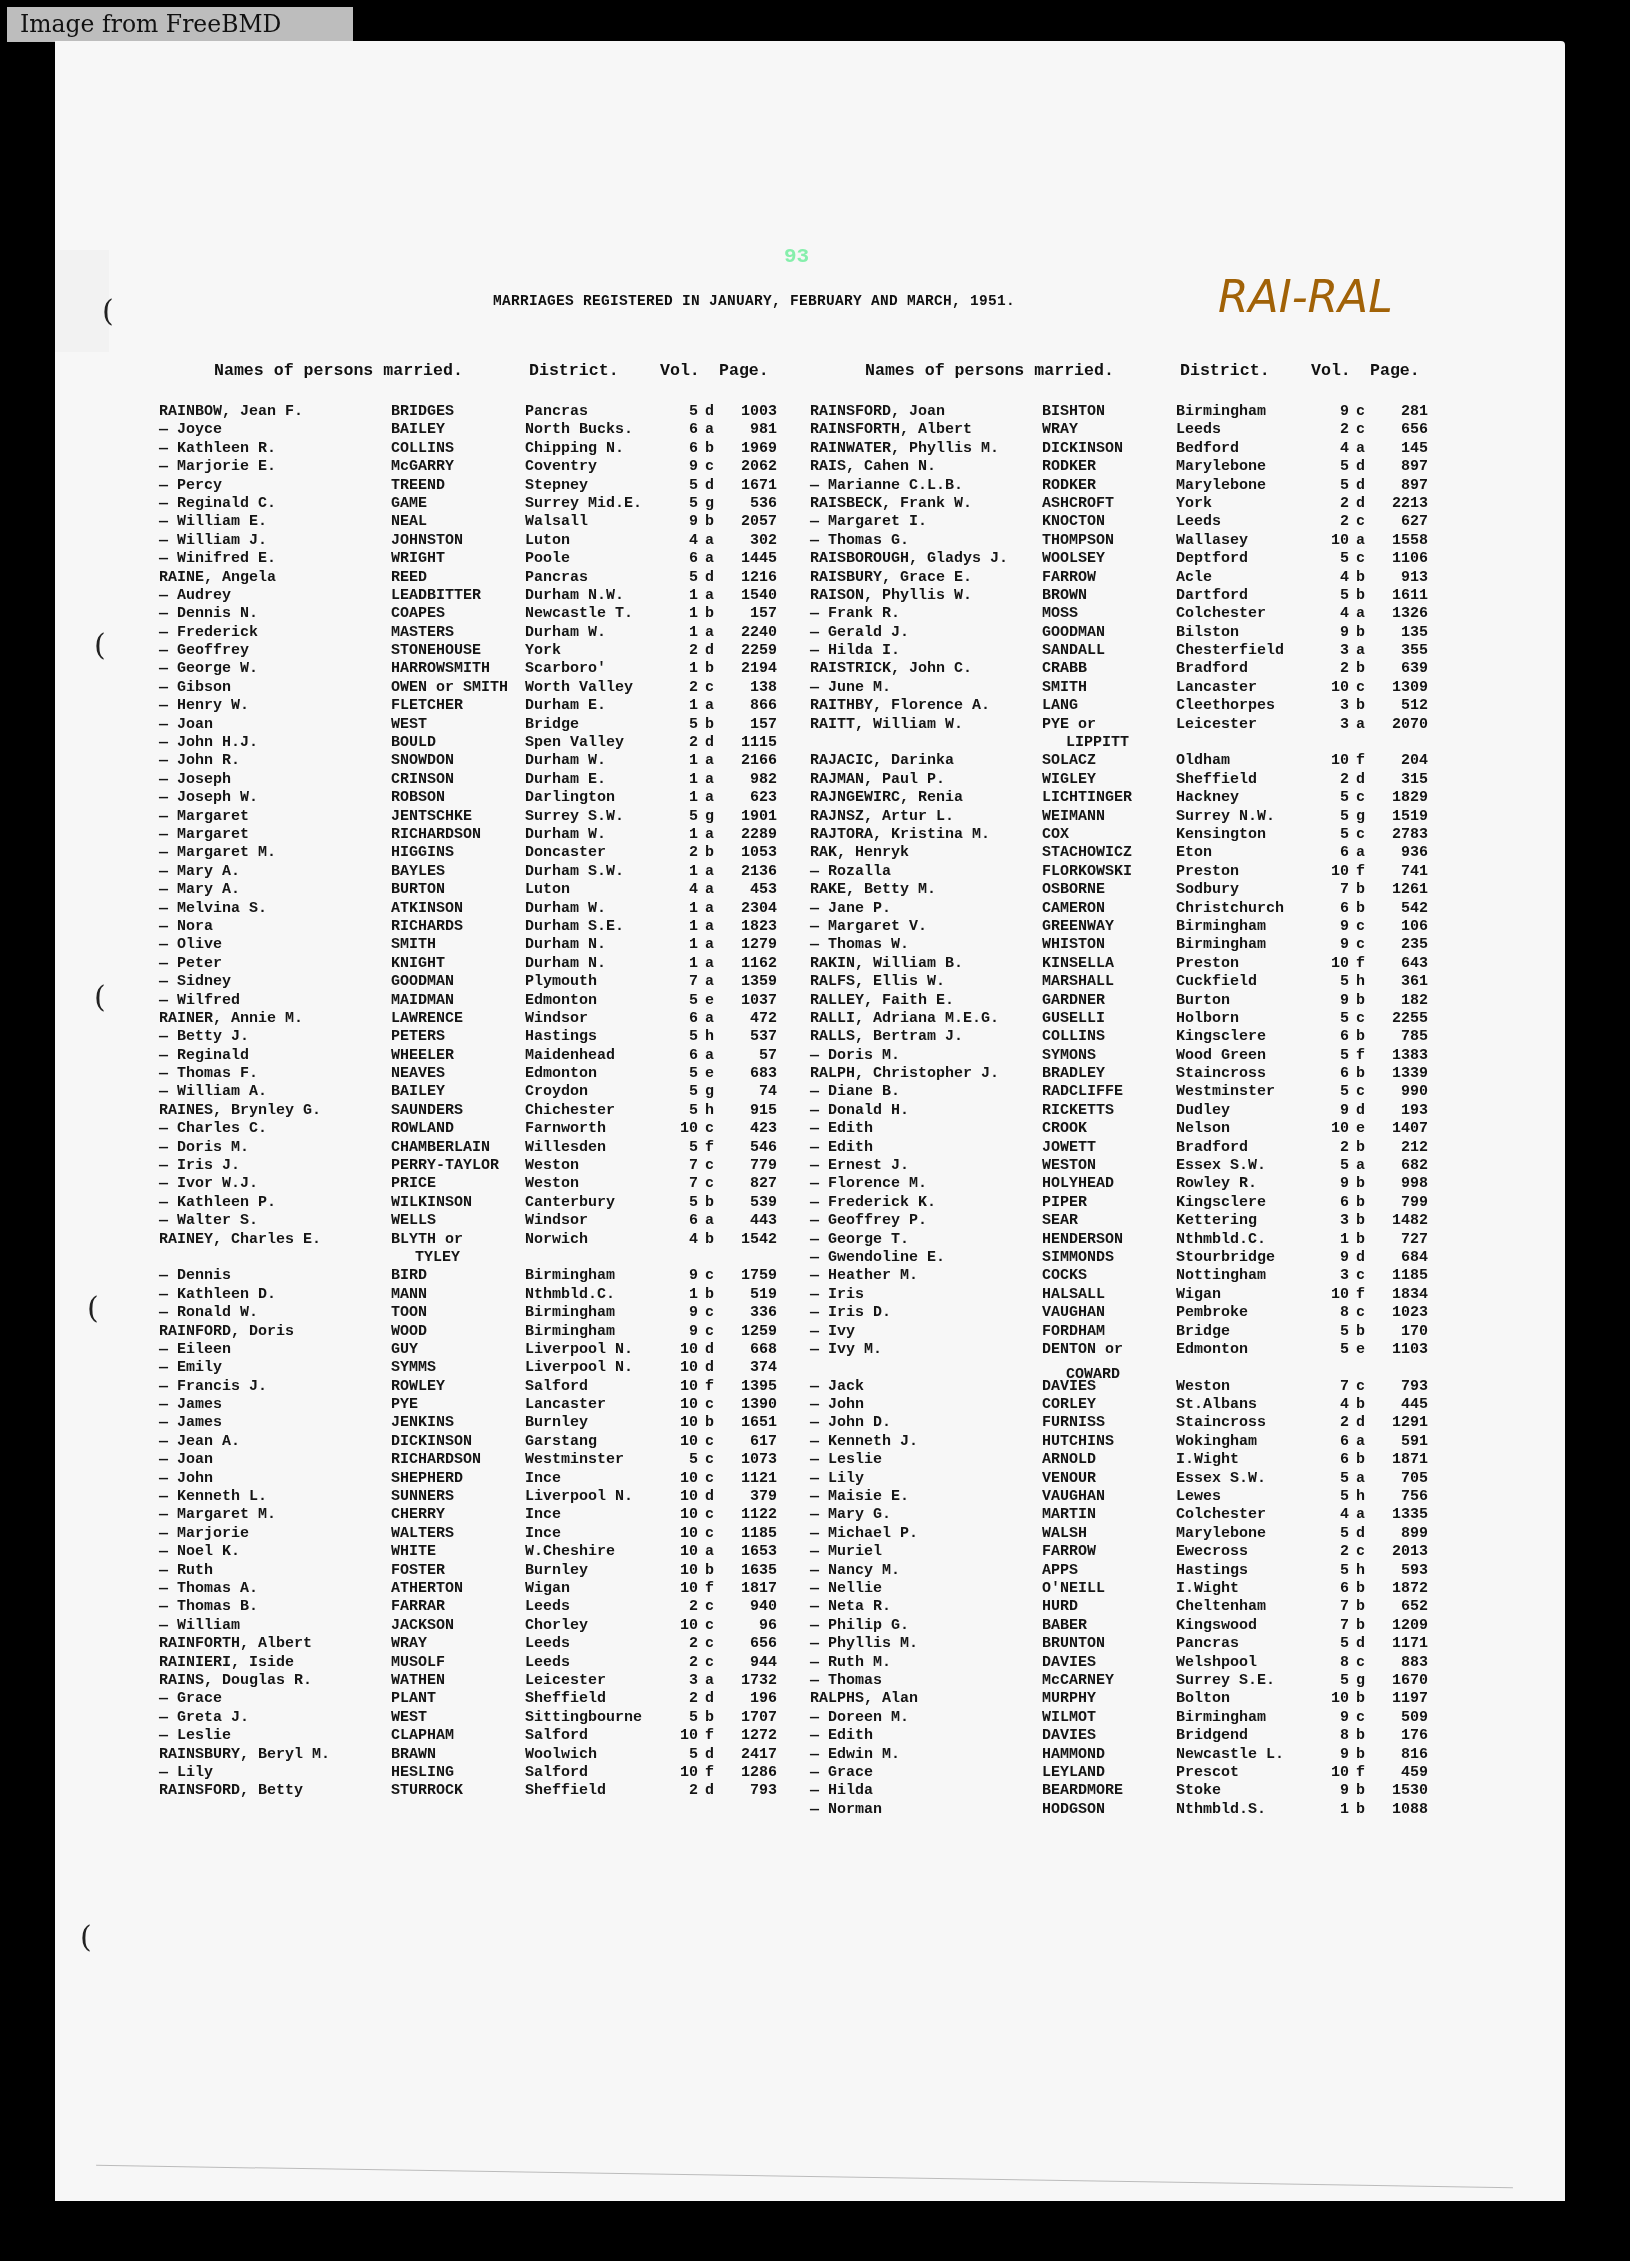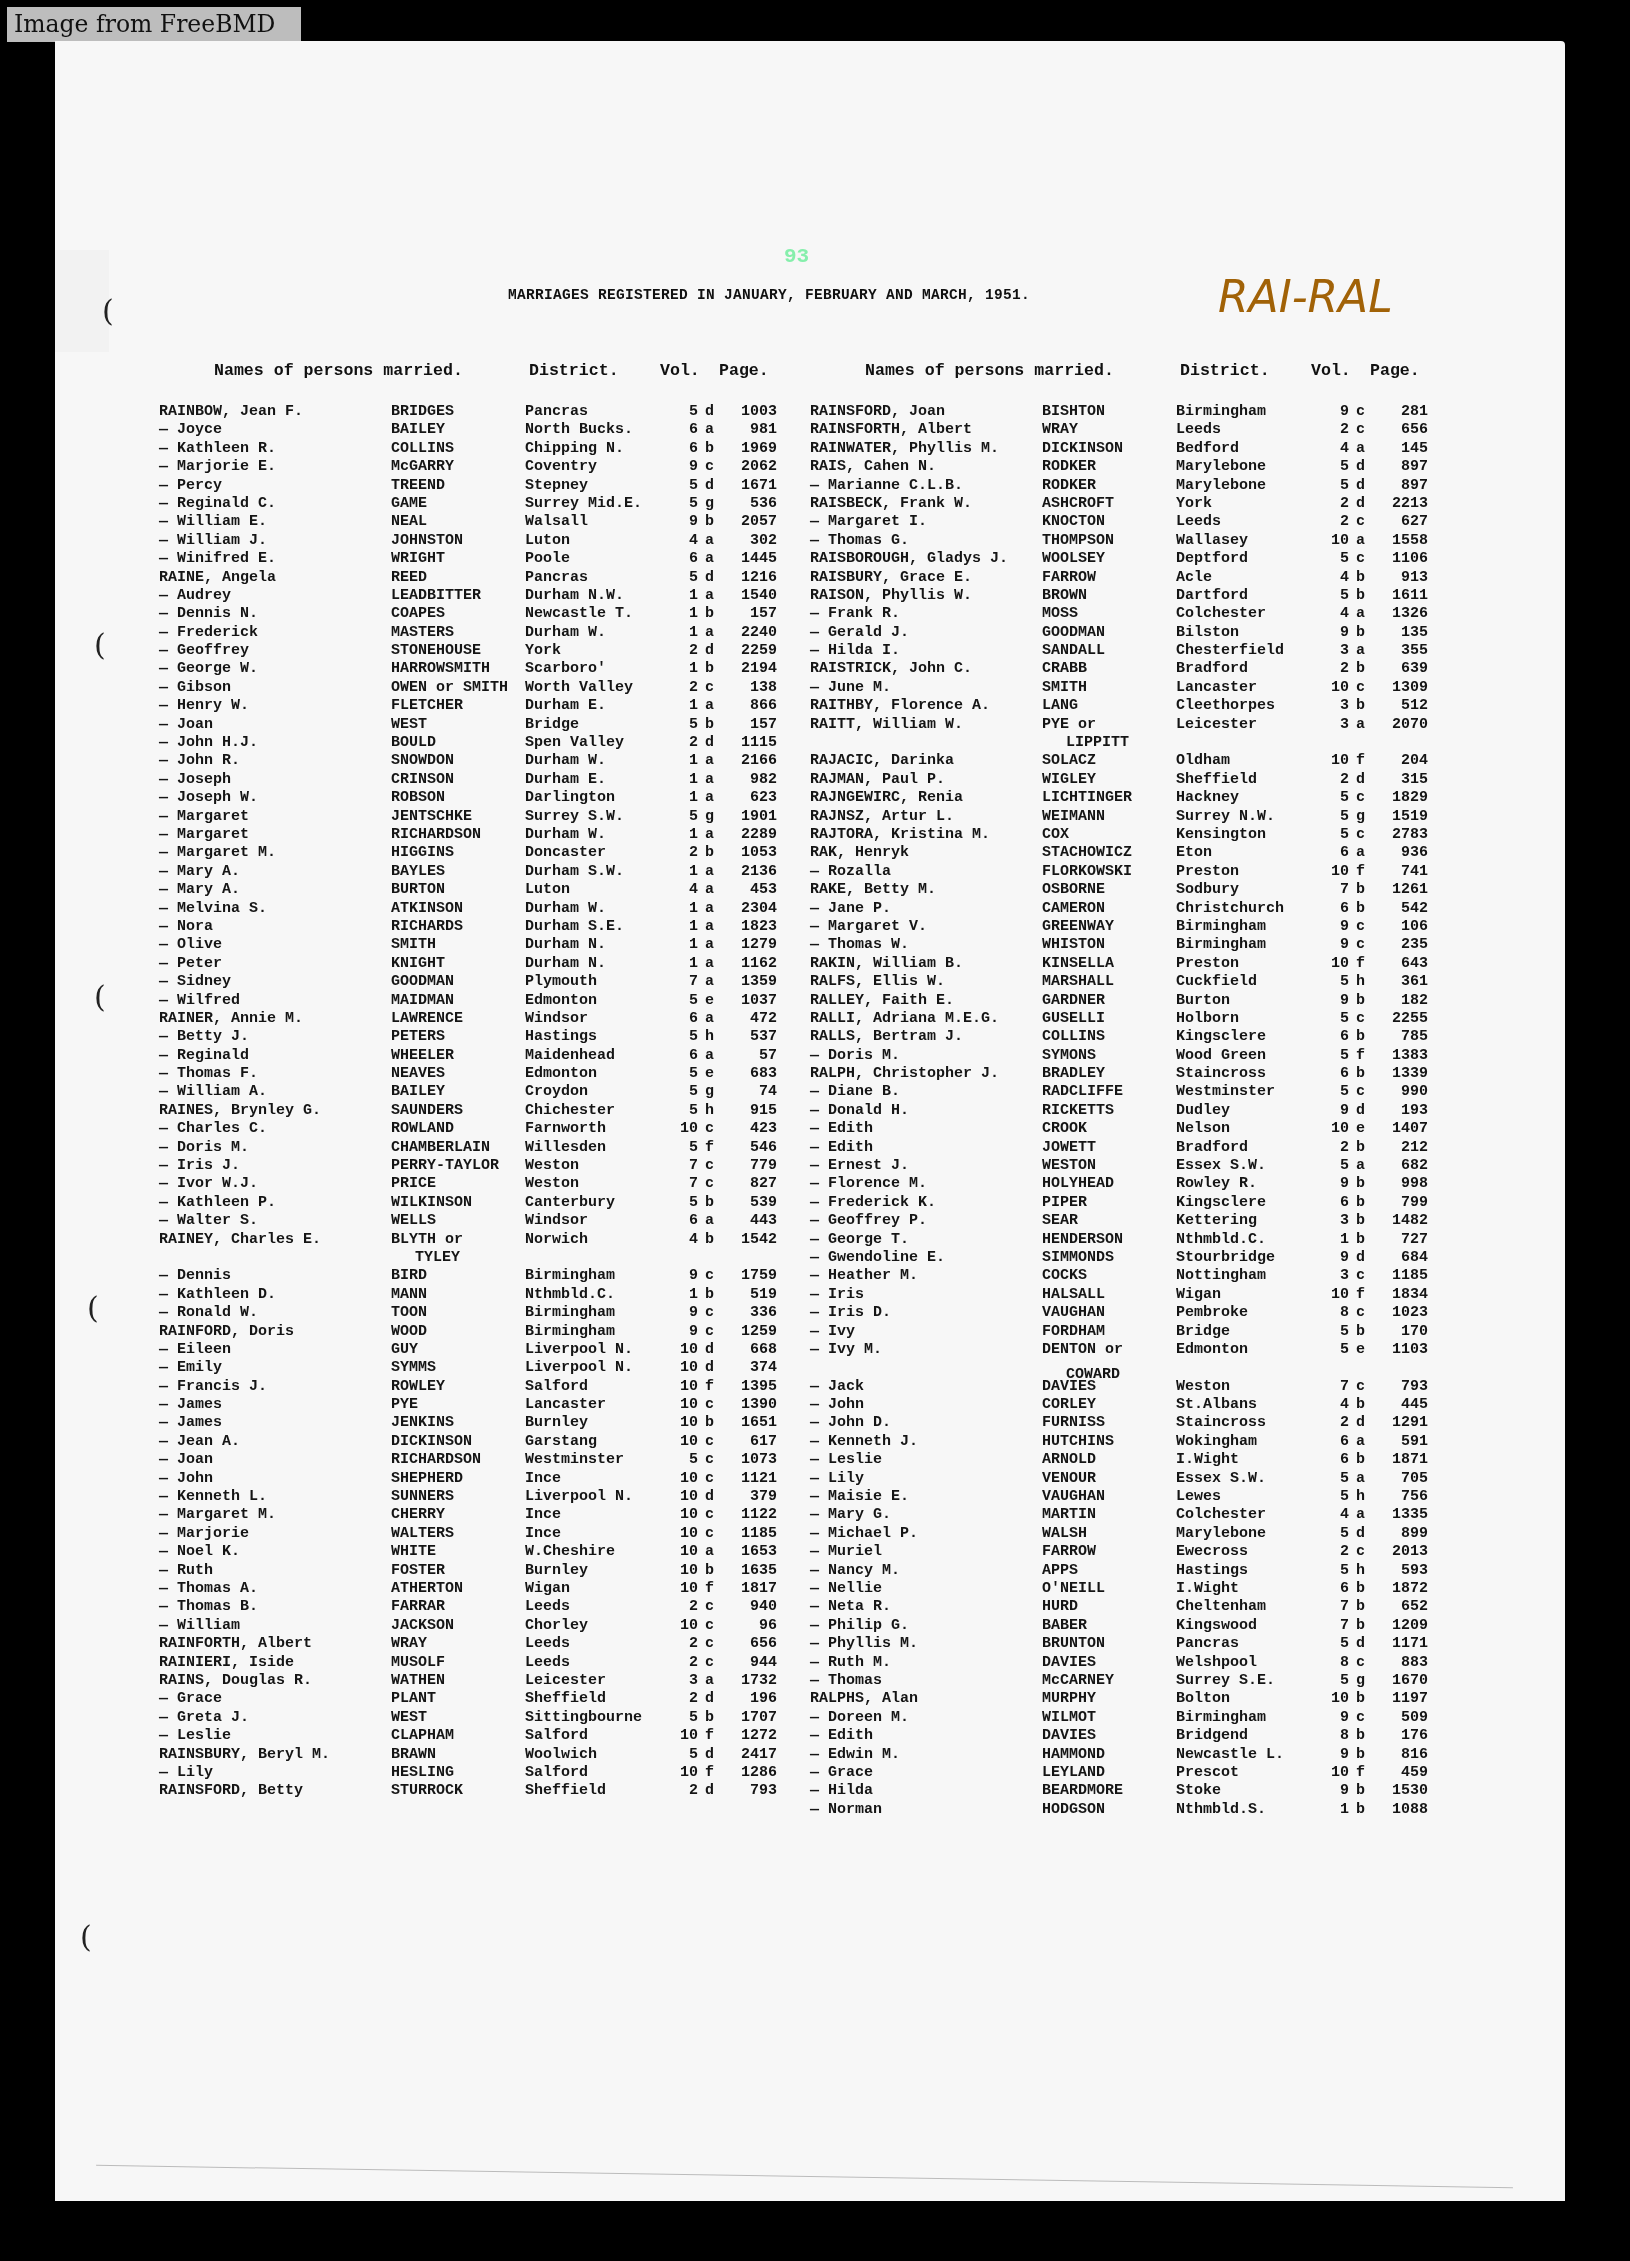--- a/index.html
+++ b/index.html
@@ -1,26 +1,26 @@
 <!DOCTYPE html>
 <html style="font-size:11px"><head>
 <meta charset="utf-8">
 <style>
   html, body { margin:0; padding:0; }
   body { width:1631px; height:2261px; background:#000; position:relative; overflow:hidden;
          font-family:"Liberation Mono","DejaVu Sans Mono",monospace; }
-  .banner { position:absolute; left:7px; top:7px; width:294px; height:35px; background:#bdbdbd;
+  .banner { position:absolute; left:7px; top:7px; width:346px; height:35px; background:#bdbdbd;
             font-family:"DejaVu Serif","Liberation Serif",serif; font-size:23.5px; color:#111;
-            line-height:35px; padding-left:7px; box-sizing:border-box; }
+            line-height:35px; padding-left:13px; box-sizing:border-box; }
   .page { position:absolute; left:55px; top:41px; width:1510px; height:2160px; background:#f7f7f7;
           border-radius:0 4.1px 0 0; }
   .ghost-left { position:absolute; left:0; top:209px; width:54px; height:102px; background:#f2f2f2; }
   .hole { position:absolute; font-family:"DejaVu Serif",serif; font-size:30px; color:#222; }
   .page-num { position:absolute; left:784px; top:245px; font-size:21px; font-weight:bold; color:#86efac; }
-  .title { position:absolute; left:493px; top:287px; font-size:14.5px; font-weight:bold; color:#111; letter-spacing:0.3px;margin-left:15px; }
+  .title { position:absolute; left:493px; top:293px; font-size:14.5px; font-weight:bold; color:#111; letter-spacing:0.3px; }
   .range { position:absolute; left:1218px; top:271px; font-family:"DejaVu Sans","Liberation Sans",sans-serif;
            font-size:44px; color:#a16207;font-style:italic; }
   .col { position:absolute; top:361px; }
   .col.left { left:159px; }
   .col.right { left:810px; }
   .hdr { position:relative; height:28px; font-size:16.6px; font-weight:bold; color:#111; }
   .hdr span { position:absolute; top:0; white-space:nowrap; }
   .rows { position:relative; margin-top:14px; }
   .row { position:relative; height:18.4px; font-size:15px; color:#151515; font-weight:bold; white-space:nowrap; }
   .row span { position:absolute; top:0; }

